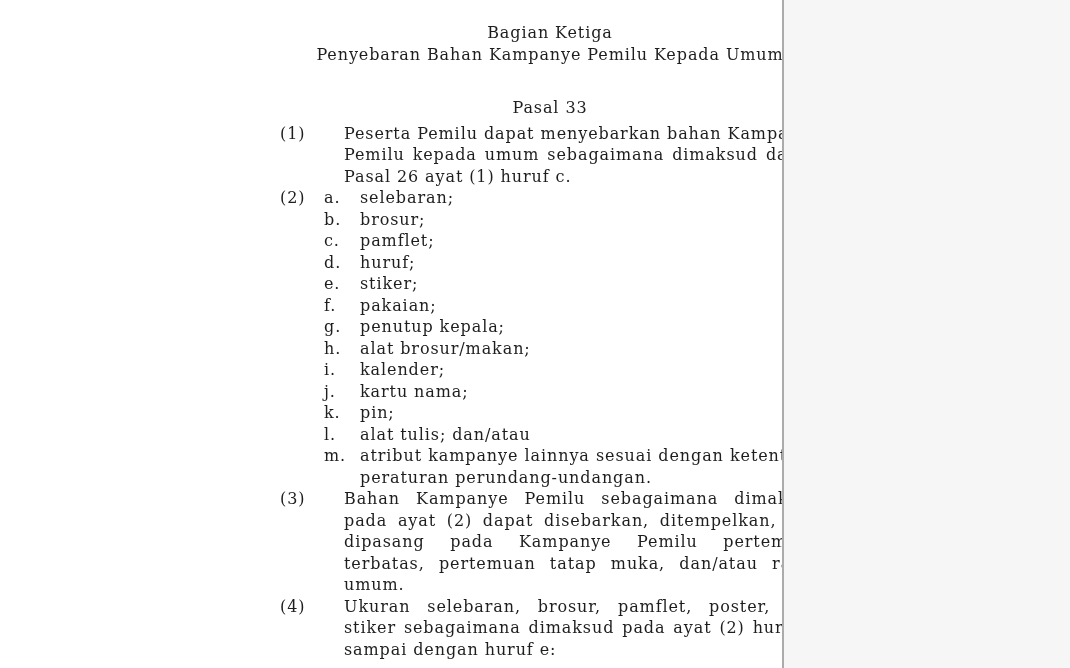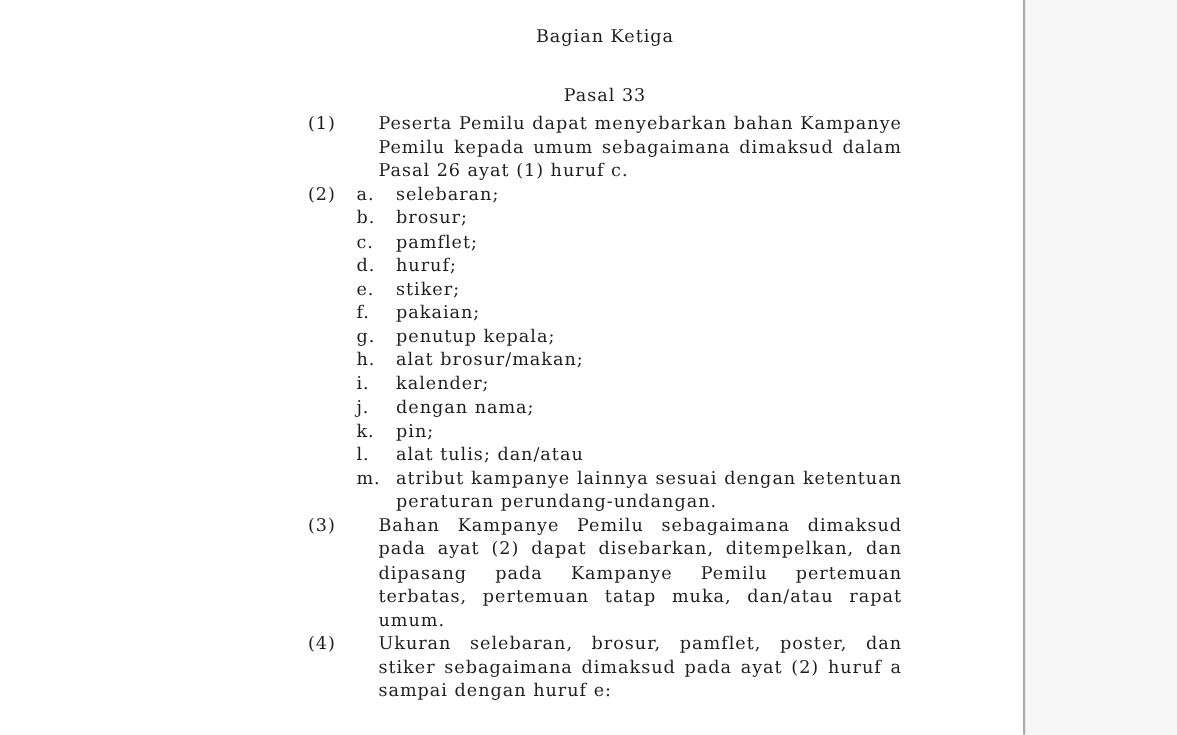--- a/index.html
+++ b/index.html
@@ -13,21 +13,21 @@
   .viewer {
     position: relative;
     width: 1070px;
     height: 668px;
     background: #f6f6f7;
   }
   .page {
     position: absolute;
     left: 0;
     top: 0;
-    width: 932px;
+    width: 784px;
     height: 668px;
     background: #ffffff;
     border-right: 2px solid #ababab;
     overflow: hidden;
     box-sizing: border-box;
   }
   .content {
     margin-left: 280px;
     width: 540px;
     padding-top: 22px;
@@ -49,20 +49,21 @@
   .subitem-text { flex: 1; text-align: justify; }
 </style>
 </head>
 <body>
 
 <div class="viewer">
   <div class="page">
     <div class="content">
 
       <div class="center">Bagian Ketiga</div>
+      <div class="center">Penyebaran Bahan Kampanye Pemilu Kepada Umum</div>
 
       <div class="center article-title">Pasal 33</div>
 
       <div class="list">
 
         <div class="item">
           <div class="item-marker">(1)</div>
           <div class="item-body">
             <div class="item-text">Peserta Pemilu dapat menyebarkan bahan Kampanye Pemilu kepada umum sebagaimana dimaksud dalam Pasal 26 ayat (1) huruf c.</div>
           </div>
@@ -103,21 +104,21 @@
             <div class="subitem">
               <div class="subitem-marker">h.</div>
               <div class="subitem-text">alat brosur/makan;</div>
             </div>
             <div class="subitem">
               <div class="subitem-marker">i.</div>
               <div class="subitem-text">kalender;</div>
             </div>
             <div class="subitem">
               <div class="subitem-marker">j.</div>
-              <div class="subitem-text">dengan nama;</div>
+              <div class="subitem-text">kartu nama;</div>
             </div>
             <div class="subitem">
               <div class="subitem-marker">k.</div>
               <div class="subitem-text">pin;</div>
             </div>
             <div class="subitem">
               <div class="subitem-marker">l.</div>
               <div class="subitem-text">alat tulis; dan/atau</div>
             </div>
             <div class="subitem">

